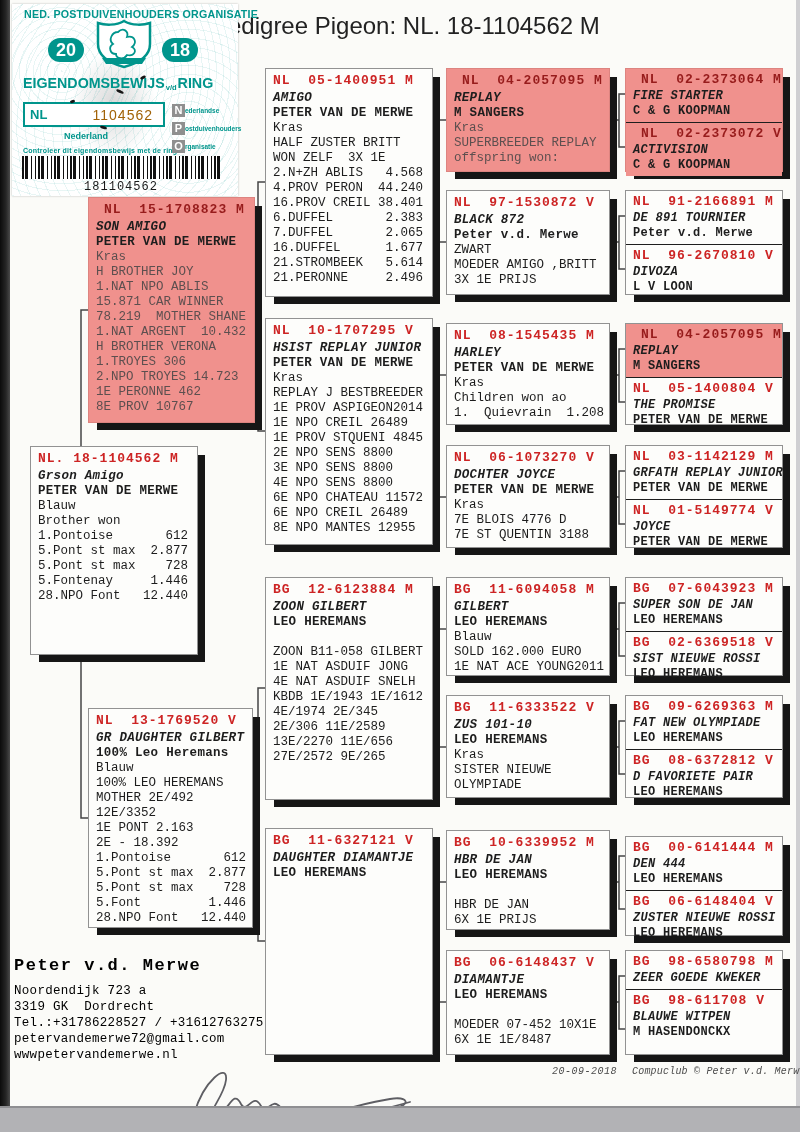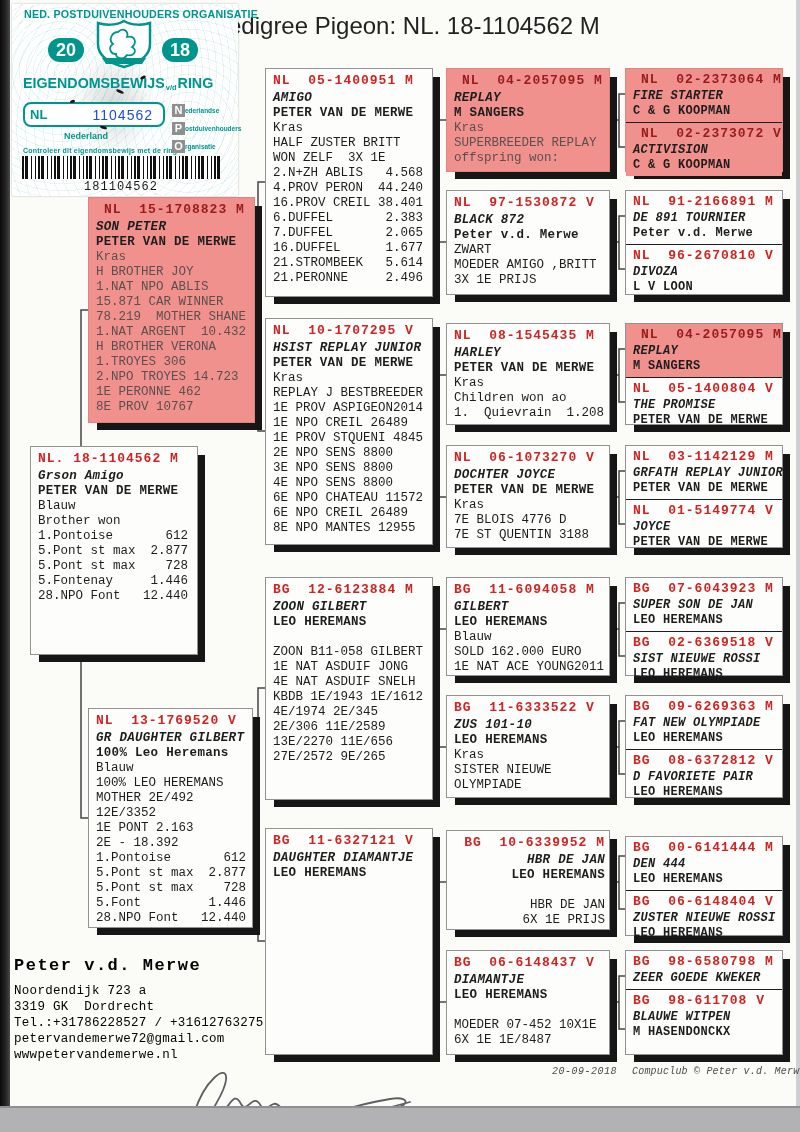--- a/index.html
+++ b/index.html
@@ -18,23 +18,23 @@
      radial-gradient(ellipse 60px 75px at 45% 52%, rgba(120,120,120,.28), transparent 70%),
      #ffffff;box-shadow:0 0 2px rgba(0,0,0,.25);}
   #card .teal{color:#00958c;}
   #card-org{position:absolute;left:12px;top:4px;font-family:"Liberation Sans",sans-serif;font-weight:bold;font-size:11px;letter-spacing:.2px;transform:scaleX(.97);transform-origin:left;white-space:nowrap;}
   .year-pill{position:absolute;top:34px;width:36px;height:24px;background:#00958c;border-radius:13px;color:#fff;
      font-family:"Liberation Sans",sans-serif;font-weight:bold;font-size:18px;text-align:center;line-height:24px;}
   #pill-left{left:36px;} #pill-right{left:150px;}
   #card-shield{position:absolute;left:78px;top:14px;}
   #card-bewijs{position:absolute;left:11px;top:70px;font-family:"Liberation Sans",sans-serif;font-weight:bold;font-size:15px;white-space:nowrap;transform:scaleX(.95);transform-origin:left;}
   #card-bewijs .vd{font-size:8px;display:inline-block;transform:translateY(2px);margin:0 1px;}
-  #nl-box{position:absolute;left:11px;top:98px;width:138px;height:21px;border:2px solid #00958c;border-radius:8px;background:#fff;display:flex;align-items:center;}
+  #nl-box{position:absolute;left:11px;top:98px;width:138px;height:21px;border:2px solid #00958c;border-radius:0;background:#fff;display:flex;align-items:center;}
   #nl-box .nl{font-family:"Liberation Sans",sans-serif;font-weight:bold;font-size:13px;color:#00958c;padding-left:5px;}
-  #nl-box .num{flex:1;text-align:right;padding-right:10px;font-family:"Liberation Sans",sans-serif;font-size:14px;color:#1d4ed8;letter-spacing:1px;}
+  #nl-box .num{flex:1;text-align:right;padding-right:10px;font-family:"Liberation Sans",sans-serif;font-size:14px;color:#a16207;letter-spacing:1px;}
   #card-country{position:absolute;left:52px;top:127px;font-family:"Liberation Sans",sans-serif;font-weight:bold;font-size:9px;}
   #card-control{position:absolute;left:11px;top:143px;font-family:"Liberation Sans",sans-serif;font-weight:bold;font-size:7px;letter-spacing:.2px;white-space:nowrap;}
   #npo-legend{position:absolute;left:160px;top:98px;width:64px;}
   .npo-row{height:16px;margin-bottom:2px;white-space:nowrap;}
   .npo-letter{display:inline-block;width:13px;height:13px;background:#8f8f8f;color:#fff;font-family:"Liberation Sans",sans-serif;font-weight:bold;font-size:11px;text-align:center;line-height:13px;vertical-align:middle;}
   .npo-rest{font-family:"Liberation Sans",sans-serif;font-weight:bold;font-size:6.5px;color:#00958c;vertical-align:middle;}
   #barcode{position:absolute;left:10px;top:152px;width:198px;height:23px;background:repeating-linear-gradient(90deg,#101010 0 2px,#fff 2px 3px,#101010 3px 6px,#fff 6px 9px,#101010 9px 10px,#fff 10px 13px,#101010 13px 14px,#fff 14px 16px);}
   #barcode-num{position:absolute;left:10px;top:176px;width:198px;text-align:center;font-size:12px;color:#1a1a1a;letter-spacing:1px;}
   .speck{position:absolute;background:#161616;border-radius:45% 60%;}
   
@@ -118,21 +118,21 @@
       M612 375 H619 M625 349 H619 V402 H625
       M612 497 H619 M625 471 H619 V524 H625
       M612 629 H619 M625 603 H619 V656 H625
       M612 747 H619 M625 721 H619 V774 H625
       M612 882 H619 M625 856 H619 V909 H625
       M612 1002 H619 M625 976 H619 V1029 H625"></path>
   </svg>
 
   <div class="pbox pink" style="left:88px;top:197px;width:167px;height:226px;">
     <div class="ring">NL  15-1708823 M</div>
-    <div class="name">SON PETER</div>
+    <div class="name">SON AMIGO</div>
     <div class="owner">PETER VAN DE MERWE</div>
     <div>
         <div class="ln">Kras</div>
         <div class="ln">H BROTHER JOY</div>
         <div class="ln">1.NAT NPO ABLIS</div>
         <div class="ln">15.871 CAR WINNER</div>
         <div class="ln">78.219  MOTHER SHANE</div>
         <div class="ln">1.NAT ARGENT  10.432</div>
         <div class="ln">H BROTHER VERONA</div>
         <div class="ln">1.TROYES 306</div>
@@ -286,21 +286,21 @@
   <div class="pbox" style="left:446px;top:695px;width:164px;height:103px;">
     <div class="ring">BG  11-6333522 V</div>
     <div class="name">ZUS 101-10</div>
     <div class="owner">LEO HEREMANS</div>
     <div>
         <div class="ln">Kras</div>
         <div class="ln">SISTER NIEUWE</div>
         <div class="ln">OLYMPIADE</div>
       </div>
   </div>
-  <div class="pbox" style="left:446px;top:830px;width:164px;height:100px;text-align:right;">
+  <div class="pbox" style="left:446px;top:830px;width:164px;height:100px;">
     <div class="ring">BG  10-6339952 M</div>
     <div class="name">HBR DE JAN</div>
     <div class="owner">LEO HEREMANS</div>
     <div>
         <div class="ln"> </div>
         <div class="ln">HBR DE JAN</div>
         <div class="ln">6X 1E PRIJS</div>
       </div>
   </div>
   <div class="pbox" style="left:446px;top:950px;width:164px;height:105px;">

